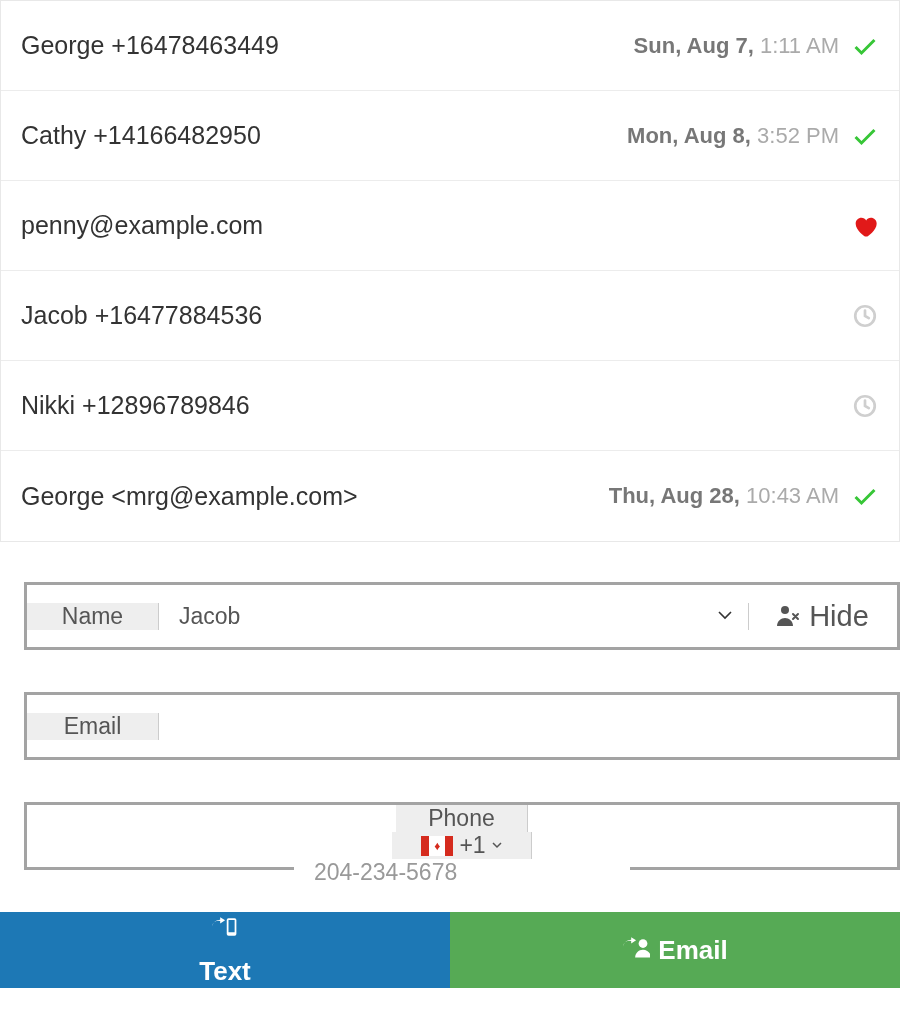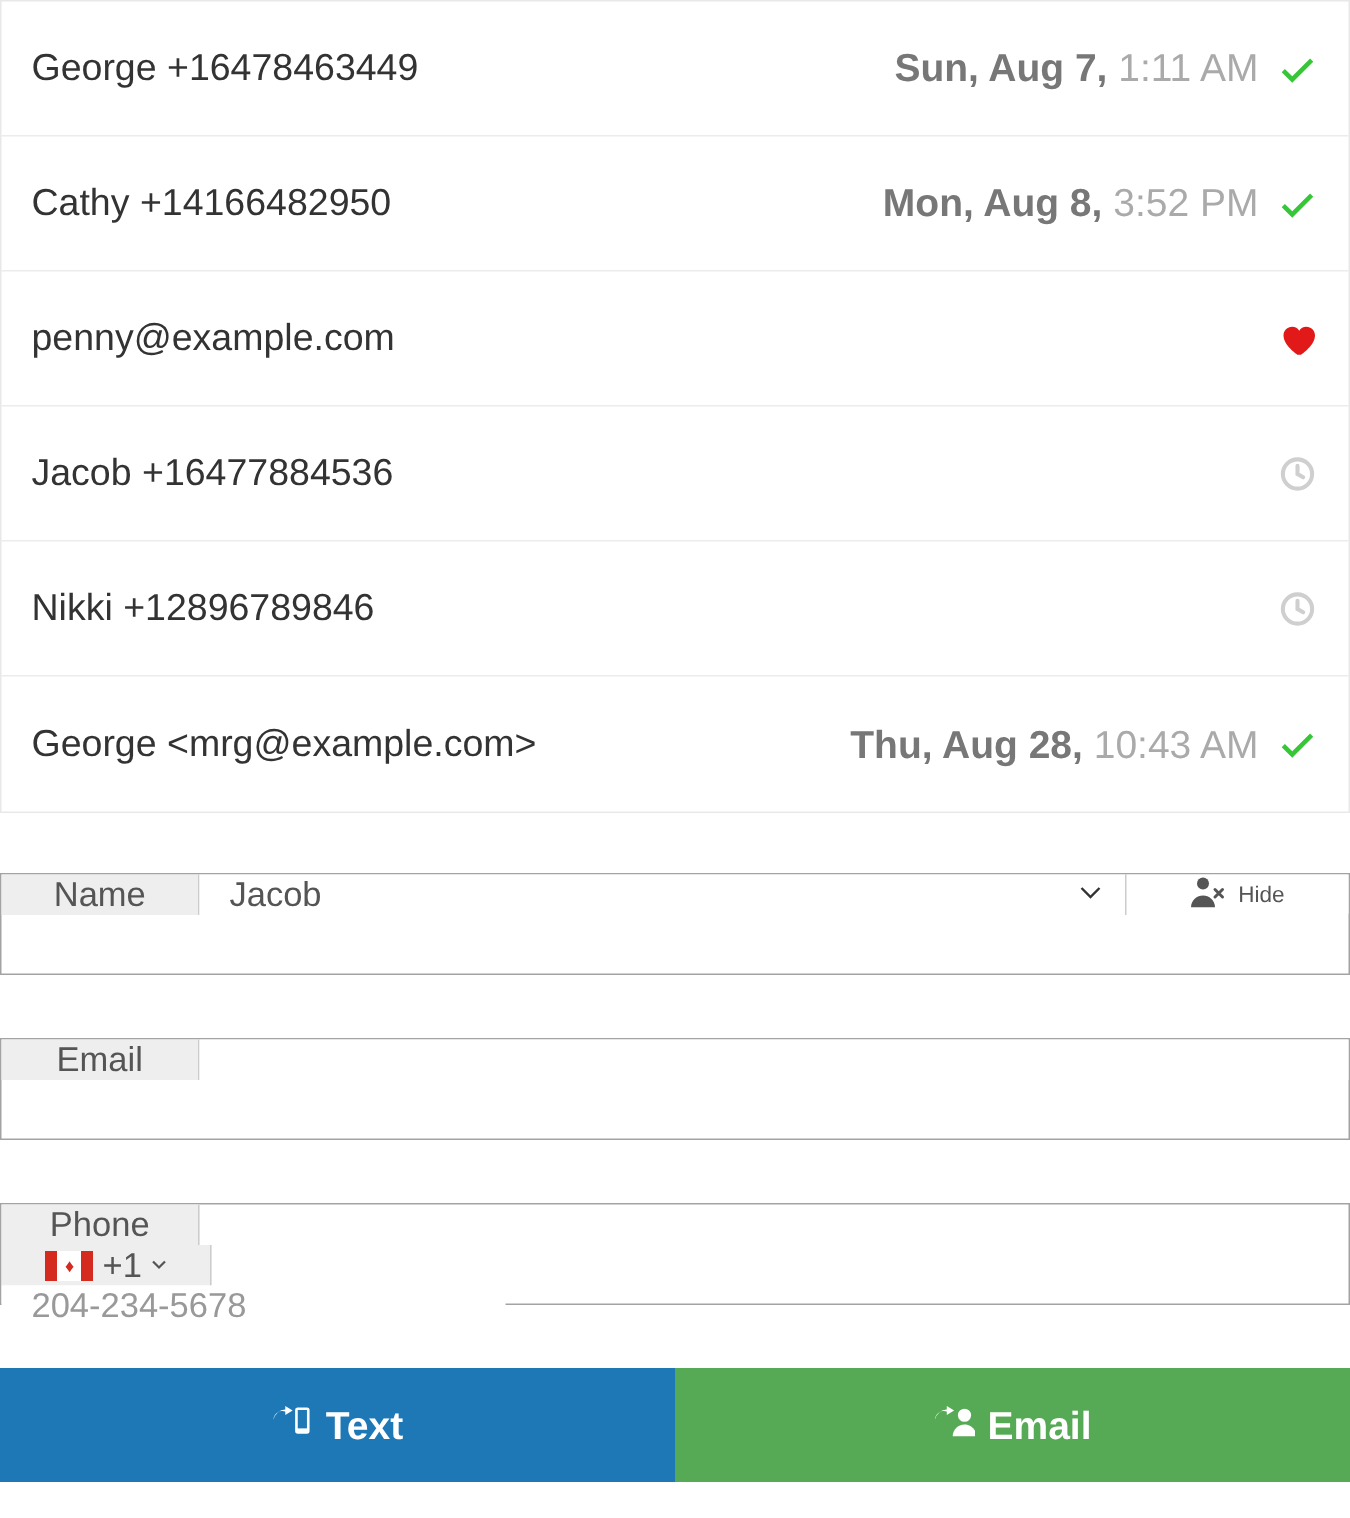--- a/index.html
+++ b/index.html
@@ -20,40 +20,41 @@
     padding: 0 20px;
     border-bottom: 1px solid #ececec;
   }
   .list-row:last-child { border-bottom: none; justify-content: center; }
   .contact-text {
     flex: 1;
     font-size: 25px;
     color: #333;
   }
   .date-text {
-    font-size: 26px;
+    font-size: 22px;
     color: #aaa;
     margin-right: 12px;
   }
   .date-text .dark { color: #777; font-weight: 600; }
   .status-icon {
     width: 28px;
     height: 28px;
     display: flex;
     align-items: center;
     justify-content: center;
   }
 
   .form-section { margin-top: 40px; }
   .field-row {
     display: flex;
-    align-items: flex-start;
-    border: 1px solid #a3a3a3;
+    align-items: center;
+    border: 3px solid #a3a3a3;
     height: 68px;
     margin-bottom: 42px;
+    margin-left: 24px;
   }
   .field-row:last-of-type { margin-bottom: 0; flex-direction: column; }
   .field-label {
     width: 132px;
     background: #eeeeee;
     display: flex;
     align-items: center;
     justify-content: center;
     font-size: 23px;
     color: #555;
@@ -80,21 +81,21 @@
     right: 16px;
     top: 50%;
     transform: translateY(-50%);
   }
   .hide-btn {
     width: 148px;
     display: flex;
     align-items: center;
     justify-content: center;
     gap: 8px;
-    font-size: 15px;
+    font-size: 29px;
     color: #555;
     cursor: pointer;
     background: #fff;
   }
   .flag-box {
     width: 140px;
     background: #eeeeee;
     border-right: 1px solid #ccc;
     display: flex;
     align-items: center;
@@ -137,21 +138,21 @@
     flex: 1;
     display: flex;
     align-items: center;
     justify-content: center;
     gap: 8px;
     font-size: 26px;
     font-weight: 600;
     color: #fff;
     cursor: pointer;
   }
-  .btn-text { background: #1d78b5; }
+  .btn-text { background: #1d78b5; flex-direction: column; }
   .btn-email { background: #56aa55; }
   .action-btn svg { width: 28px; height: 28px; }
 </style>
 </head>
 <body>
 
 <div class="list-panel">
 
   <div class="list-row">
     <div class="contact-text">George +16478463449</div>

